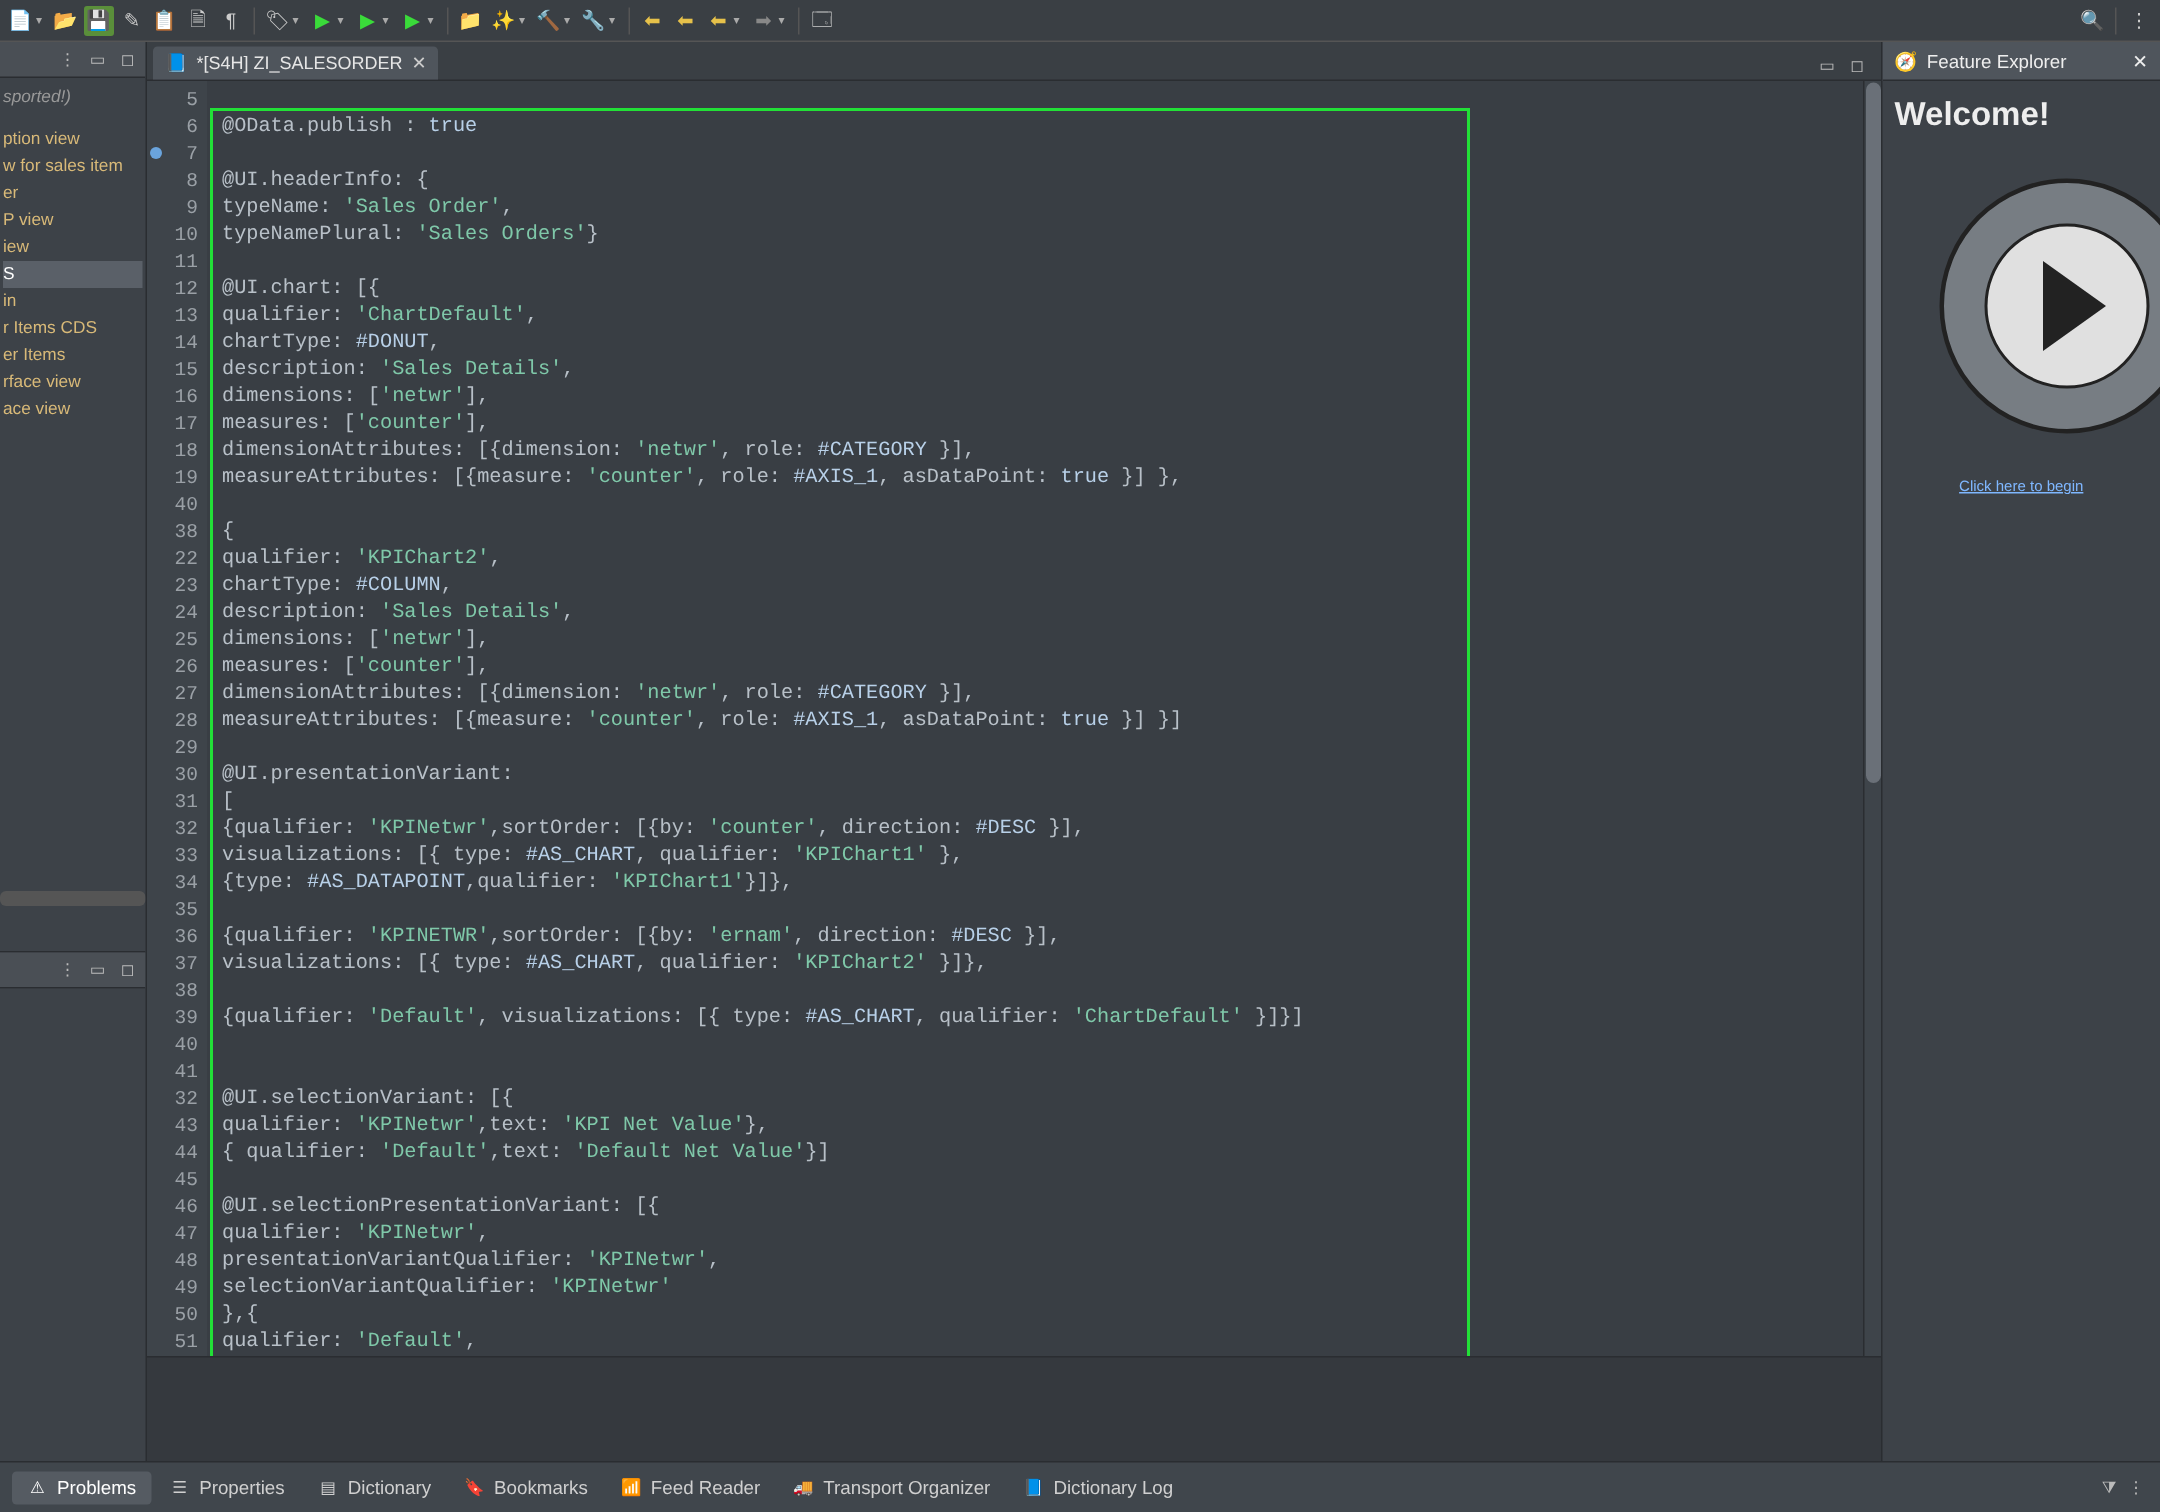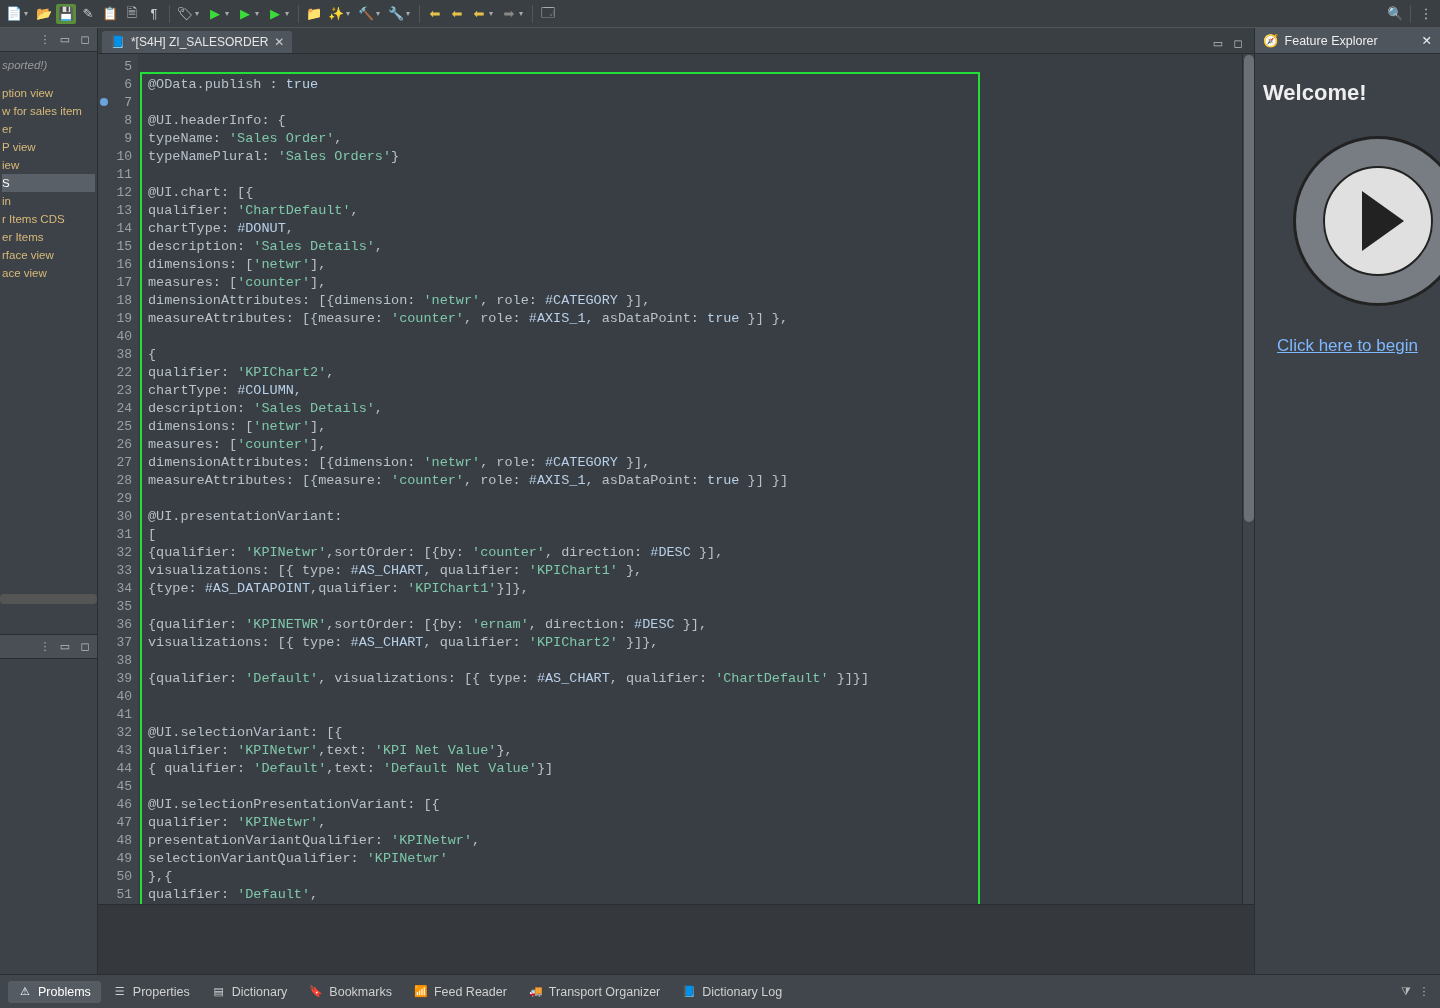--- a/index.html
+++ b/index.html
@@ -178,21 +178,21 @@
     height:26px;
     display:flex; align-items:center;
     background:#4f555c;
     padding:0 8px;
     gap:6px;
     border-bottom:1px solid #2a2d31;
     font-size:12.5px; color:#eee;
   }
   .right-tab .close{ margin-left:auto; cursor:pointer;}
   .welcome {
-    padding:26px 8px;
+    padding:9px 8px;
     color:#e6e6e6;
   }
   .welcome h2{ font-size:22px; font-weight:600; color:#eee; margin-bottom:8px;}
   .welcome p{ font-size:13px; line-height:17px; color:#ddd;}
   .play-circle{
     width:170px;height:170px;border-radius:50%;
     background:#777d83;
     border:3px solid #222;
     margin:30px auto 20px auto;
     display:flex;align-items:center;justify-content:center;
@@ -208,21 +208,21 @@
   .play-tri{
     width:0;height:0;
     border-left:42px solid #222;
     border-top:30px solid transparent;
     border-bottom:30px solid transparent;
     margin-left:10px;
   }
   .begin-link{
     color:#7fb7ff;
     text-decoration:underline;
-    font-size:17px;
+    font-size:10px;
     display:block;
     text-align:center;
     margin-top:30px;
     cursor:pointer;
   }
 
   
   .vscroll{
     width:12px;
     background:#3e444a;

